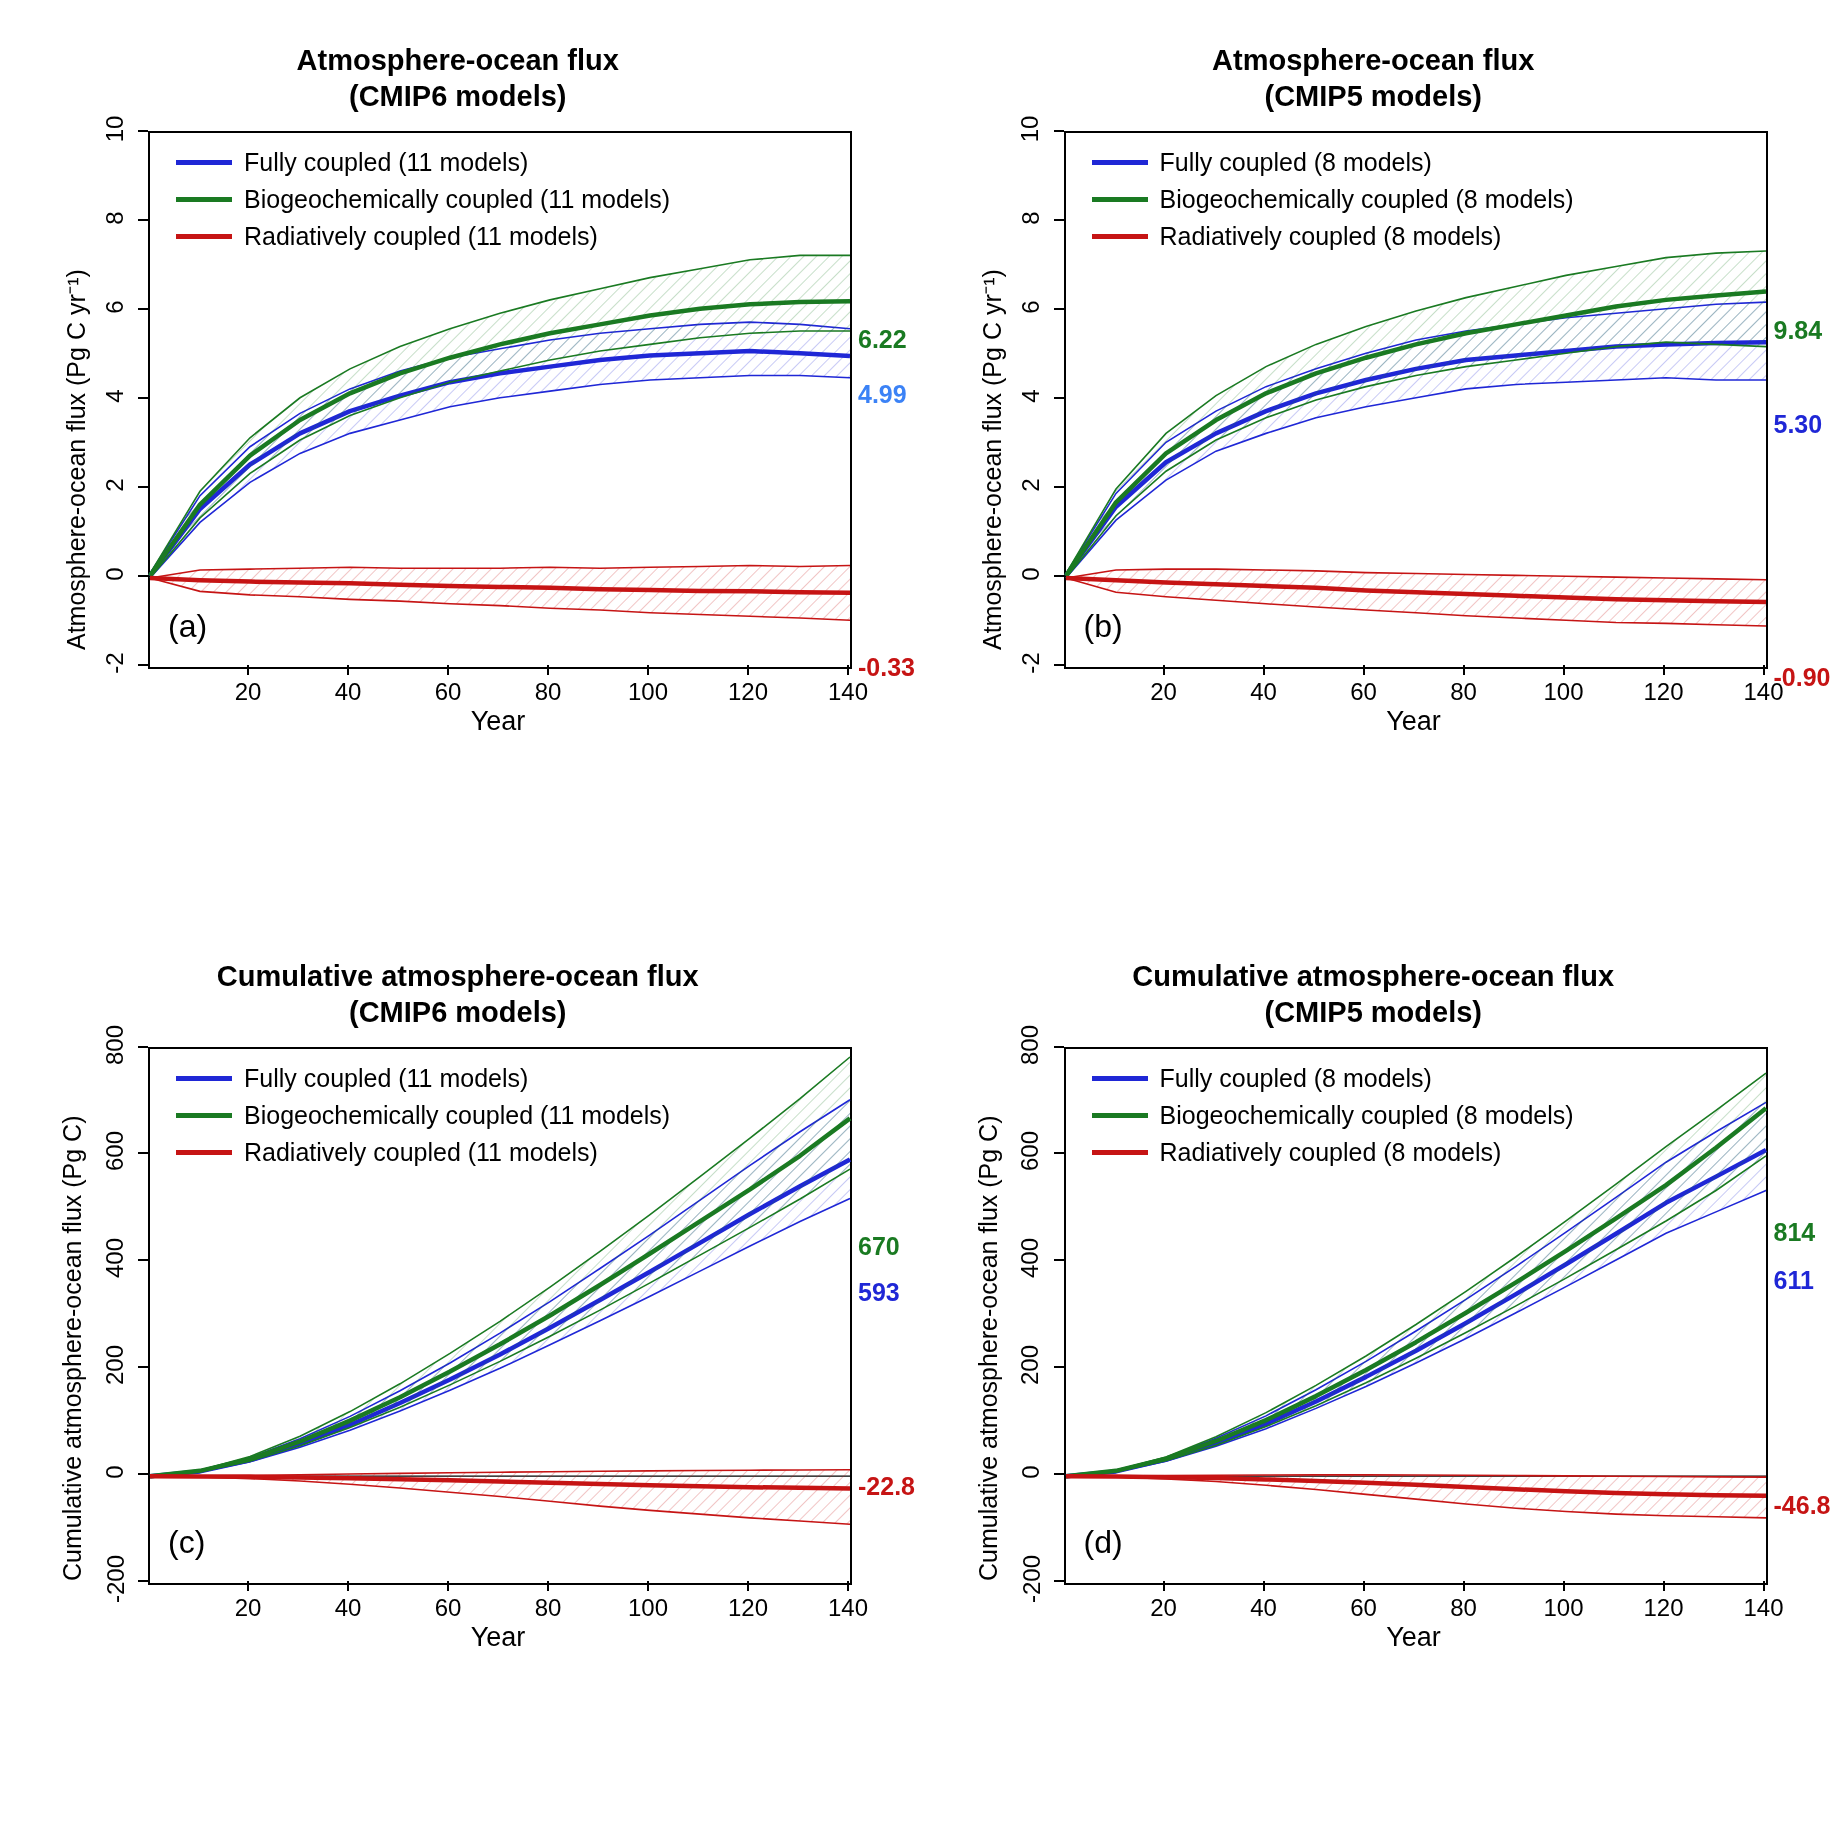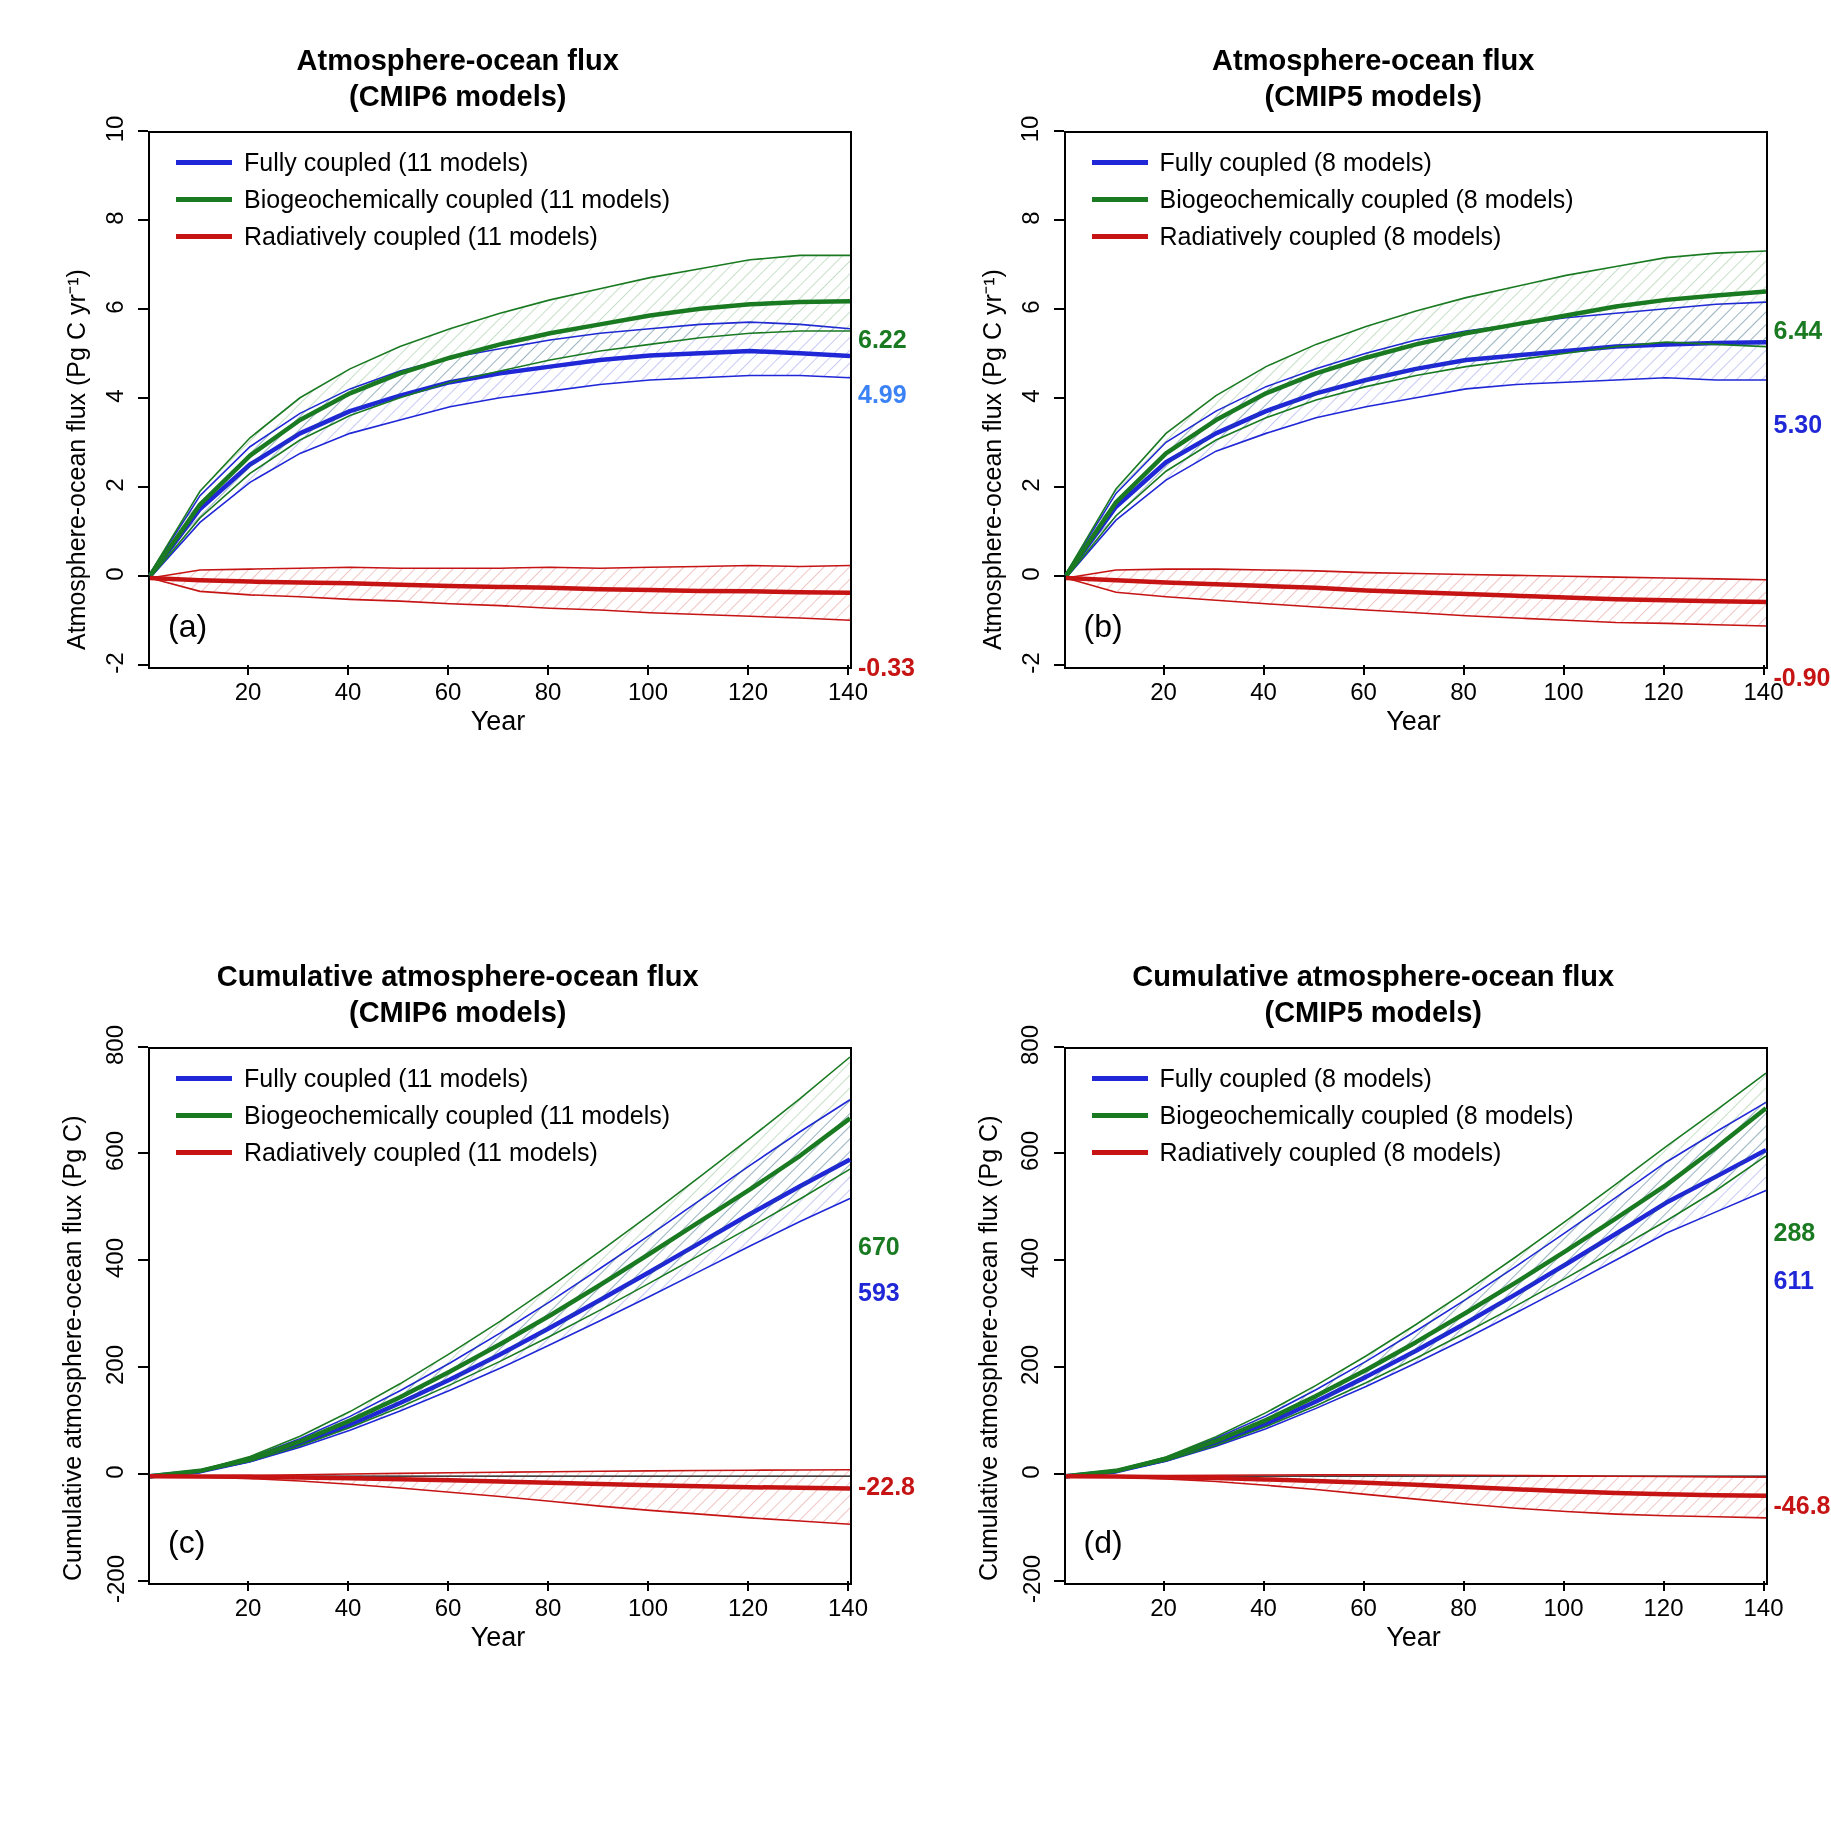--- a/index.html
+++ b/index.html
@@ -150,21 +150,21 @@
       </div>
       <div class="legrow">
         <div class="legline" style="background:#1a7a22;"></div>
         <div>Biogeochemically coupled (8 models)</div>
       </div>
       <div class="legrow">
         <div class="legline" style="background:#c61414;"></div>
         <div>Radiatively coupled (8 models)</div>
       </div>
     </div>
-    <div class="endlab" style="left:858px;top:316px;color:#1a7a22;">6.44</div>
+    <div class="endlab" style="left:858px;top:316px;color:#1a7a22;">9.84</div>
     <div class="endlab" style="left:858px;top:366px;color:#1f27d6;margin-top:44px;">5.30</div>
     <div class="endlab" style="left:858px;top:663px;color:#c61414;">-0.90</div>
   <div class="tickmark" style="left: 138px; top: 130px; width: 10px; height: 2px;"></div>
       <div class="ytick" style="left: 92px; top: 115px; width: 46px; text-align: center;"><span>10</span></div>
       <div class="tickmark" style="left: 138px; top: 219px; width: 10px; height: 2px;"></div>
       <div class="ytick" style="left: 92px; top: 204px; width: 46px; text-align: center;"><span>8</span></div>
       <div class="tickmark" style="left: 138px; top: 308px; width: 10px; height: 2px;"></div>
       <div class="ytick" style="left: 92px; top: 293px; width: 46px; text-align: center;"><span>6</span></div>
       <div class="tickmark" style="left: 138px; top: 397px; width: 10px; height: 2px;"></div>
       <div class="ytick" style="left: 92px; top: 382px; width: 46px; text-align: center;"><span>4</span></div>
@@ -314,21 +314,21 @@
       </div>
       <div class="legrow">
         <div class="legline" style="background:#1a7a22;"></div>
         <div>Biogeochemically coupled (8 models)</div>
       </div>
       <div class="legrow">
         <div class="legline" style="background:#c61414;"></div>
         <div>Radiatively coupled (8 models)</div>
       </div>
     </div>
-    <div class="endlab" style="left:858px;top:302px;color:#1a7a22;">288</div>
+    <div class="endlab" style="left:858px;top:302px;color:#1a7a22;">814</div>
     <div class="endlab" style="left:858px;top:350px;color:#1f27d6;">611</div>
     <div class="endlab" style="left:858px;top:575px;color:#c61414;">-46.8</div>
   <div class="tickmark" style="left: 138px; top: 130px; width: 10px; height: 2px;"></div>
       <div class="ytick" style="left: 92px; top: 115px; width: 46px; text-align: center;"><span>800</span></div>
       <div class="tickmark" style="left: 138px; top: 236.8px; width: 10px; height: 2px;"></div>
       <div class="ytick" style="left: 92px; top: 221.8px; width: 46px; text-align: center;"><span>600</span></div>
       <div class="tickmark" style="left: 138px; top: 343.6px; width: 10px; height: 2px;"></div>
       <div class="ytick" style="left: 92px; top: 328.6px; width: 46px; text-align: center;"><span>400</span></div>
       <div class="tickmark" style="left: 138px; top: 450.4px; width: 10px; height: 2px;"></div>
       <div class="ytick" style="left: 92px; top: 435.4px; width: 46px; text-align: center;"><span>200</span></div>

